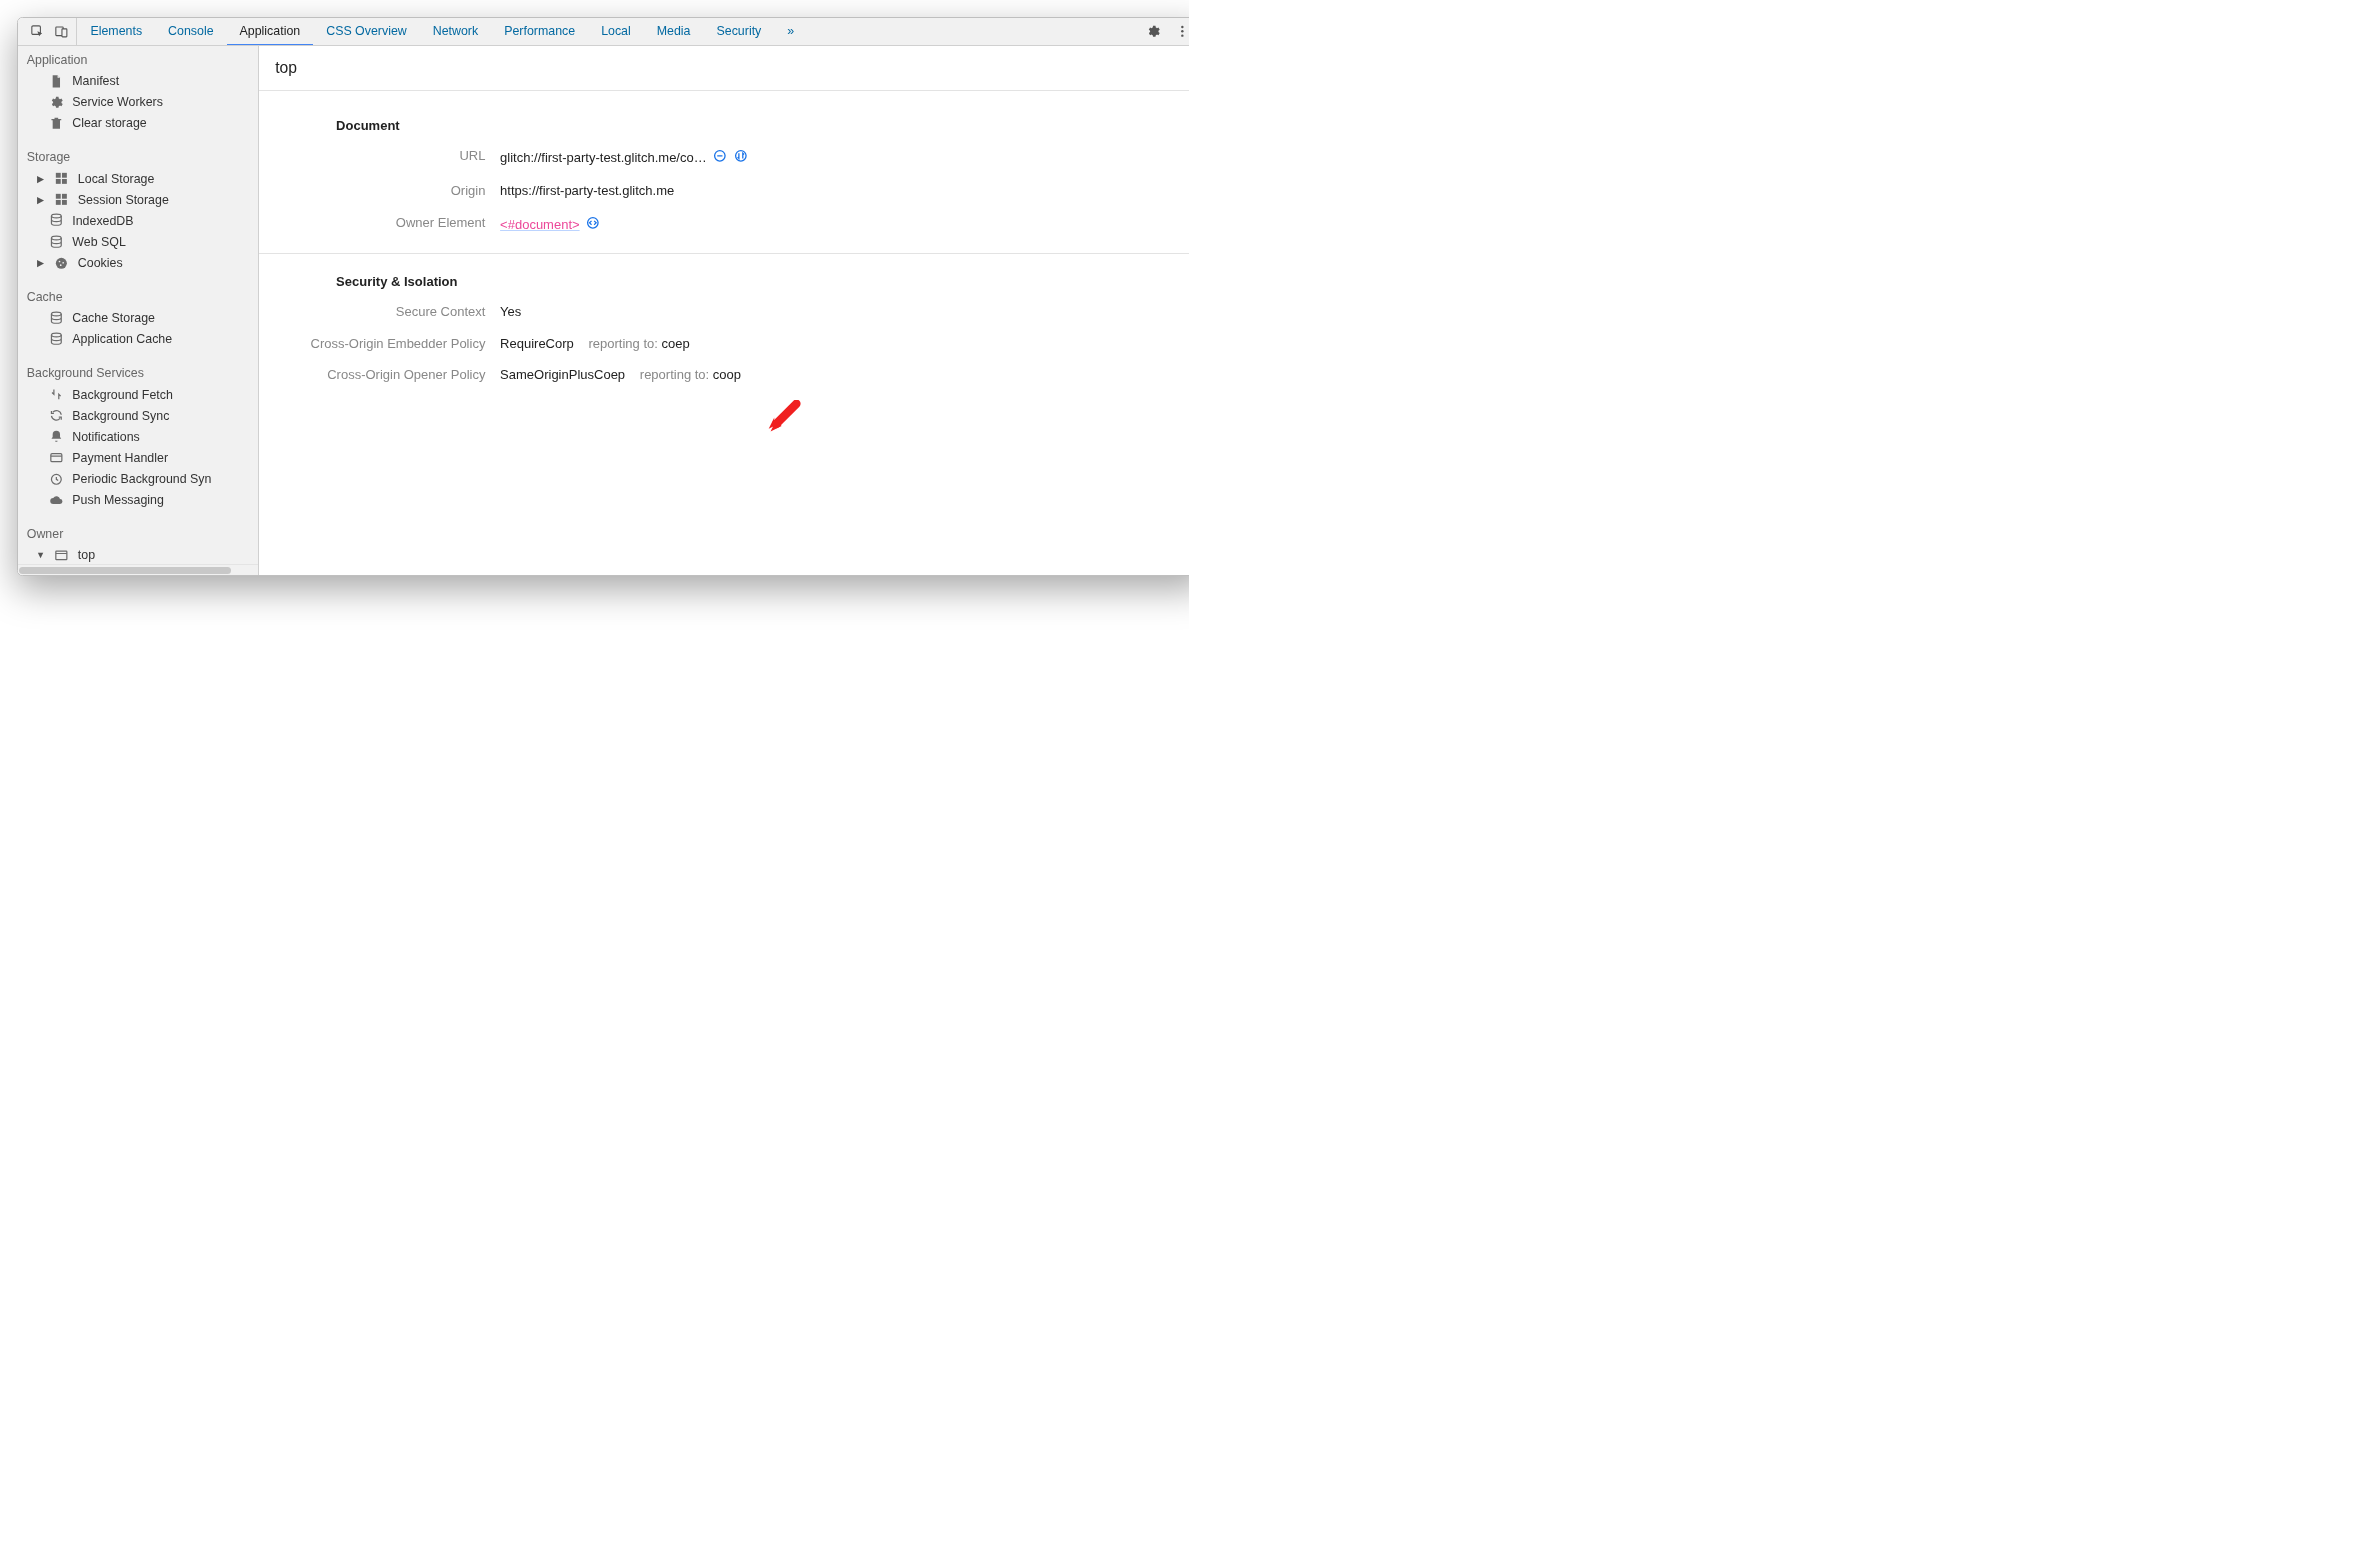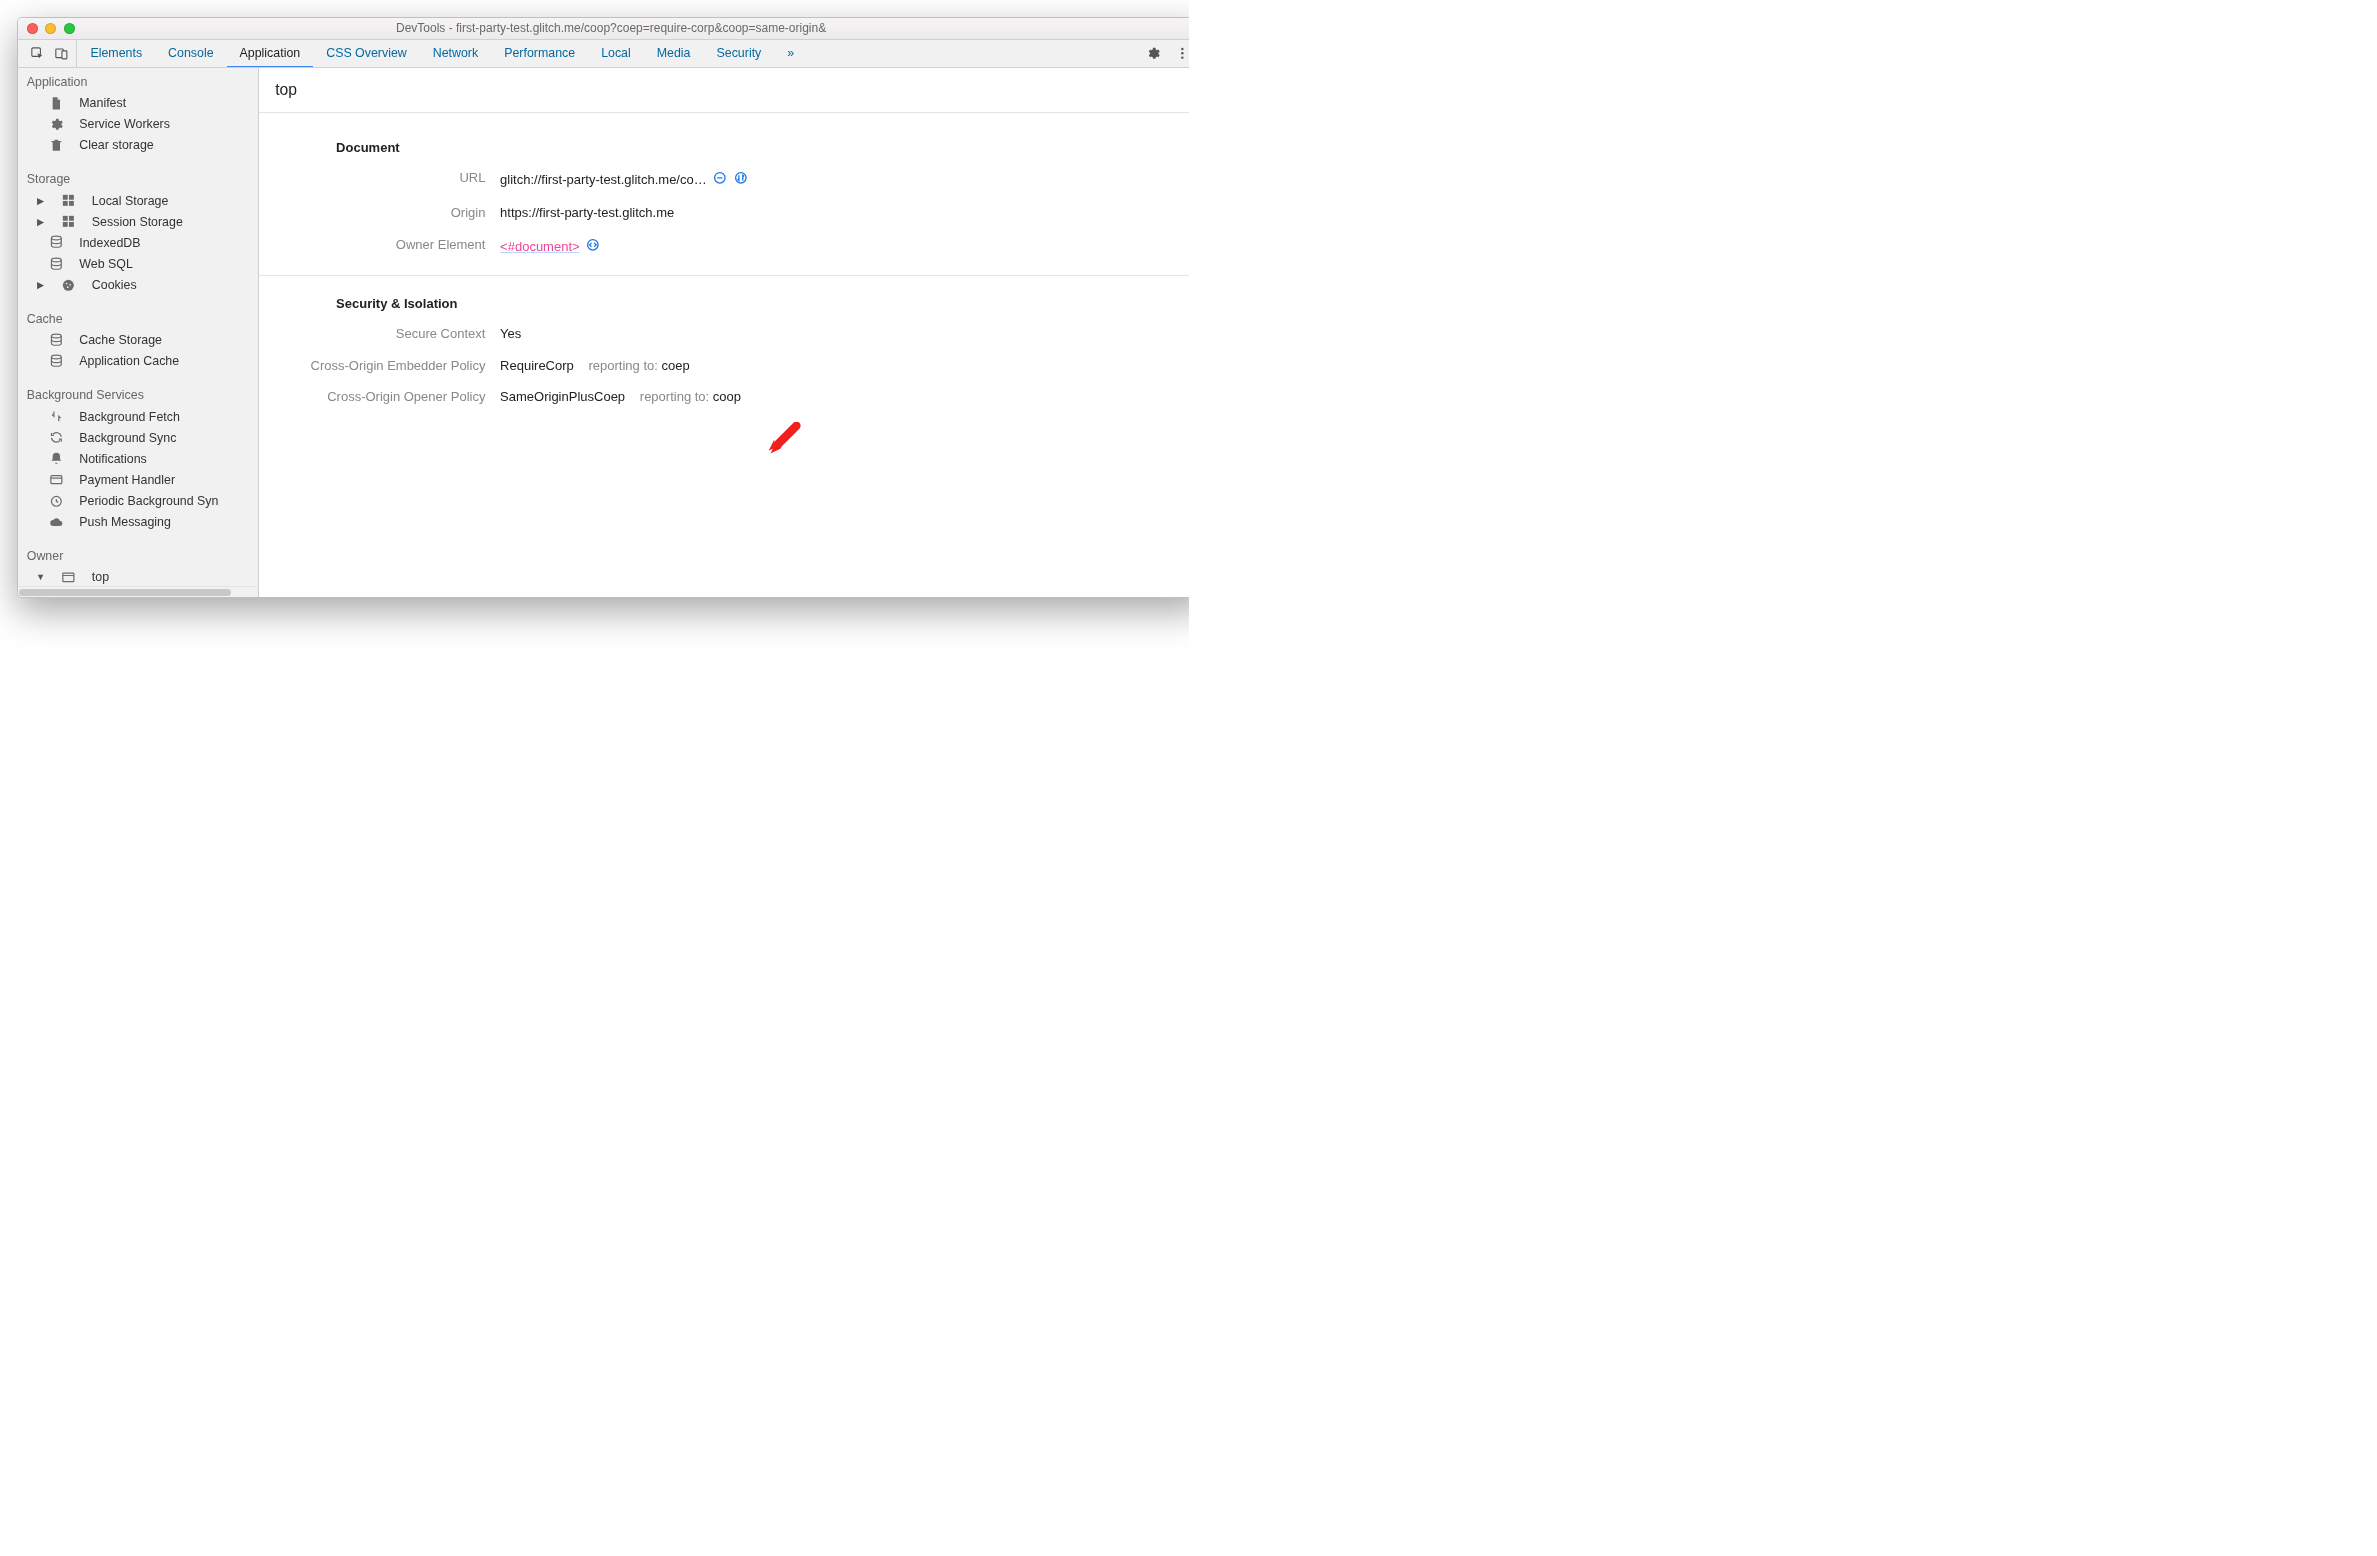--- a/index.html
+++ b/index.html
@@ -77,21 +77,21 @@
   font-size:12.4px;
   color:#333;
   position: relative;
 }
 .sidebar-inner { padding-bottom: 9.2px; }
 .side-section-title {
   padding: 7.4px 9.2px 3.7px 9.2px;
   color:#666;
 }
 .side-item {
-  display:flex; align-items:center; gap:16px;
+  display:flex; align-items:center; gap:9px;
   padding: 3.2px 9.2px 3.2px 18.4px; cursor:pointer;
   white-space: nowrap;
 }
 .side-item.child2 { padding-left: 31px; }
 .side-item .disclosure {
   width:9.2px; display:inline-flex; justify-content:center; color:#555; font-size:9.2px;
 }
 .side-item .iconwrap { width:14.7px; height:14.7px; display:inline-flex; align-items:center; justify-content:center; color:#555; }
 .side-sep { height:9.2px; }
 .h-scroll {
@@ -132,28 +132,20 @@
 .hr { border:0; border-top:0.9px solid #e3e3e3; margin: 20px -29.5px 0 -29.5px; }
 .arrow-annot {
   position:absolute; z-index:5; pointer-events:none;
 }
 </style>
 </head>
 <body>
 
 <div class="window">
 
-  <div class="titlebar">
-    <div class="traffic">
-      <div class="tl-dot tl-red"></div>
-      <div class="tl-dot tl-yellow"></div>
-      <div class="tl-dot tl-green"></div>
-    </div>
-    <div class="titlebar-title">DevTools - first-party-test.glitch.me/coop?coep=require-corp&amp;coop=same-origin&amp;</div>
-  </div>
 
   <div class="tabstrip">
     <div class="left-ctl">
       <span>
         <svg class="icon-svg" viewBox="0 0 24 24" fill="none" stroke="#555" stroke-width="1.8">
             <rect x="3" y="3" width="14" height="14" rx="2"></rect>
             <path d="M12 12 L20 15 L17 17 L15 20 Z" fill="#555" stroke="none"></path>
           </svg>
       </span>
       <span>

